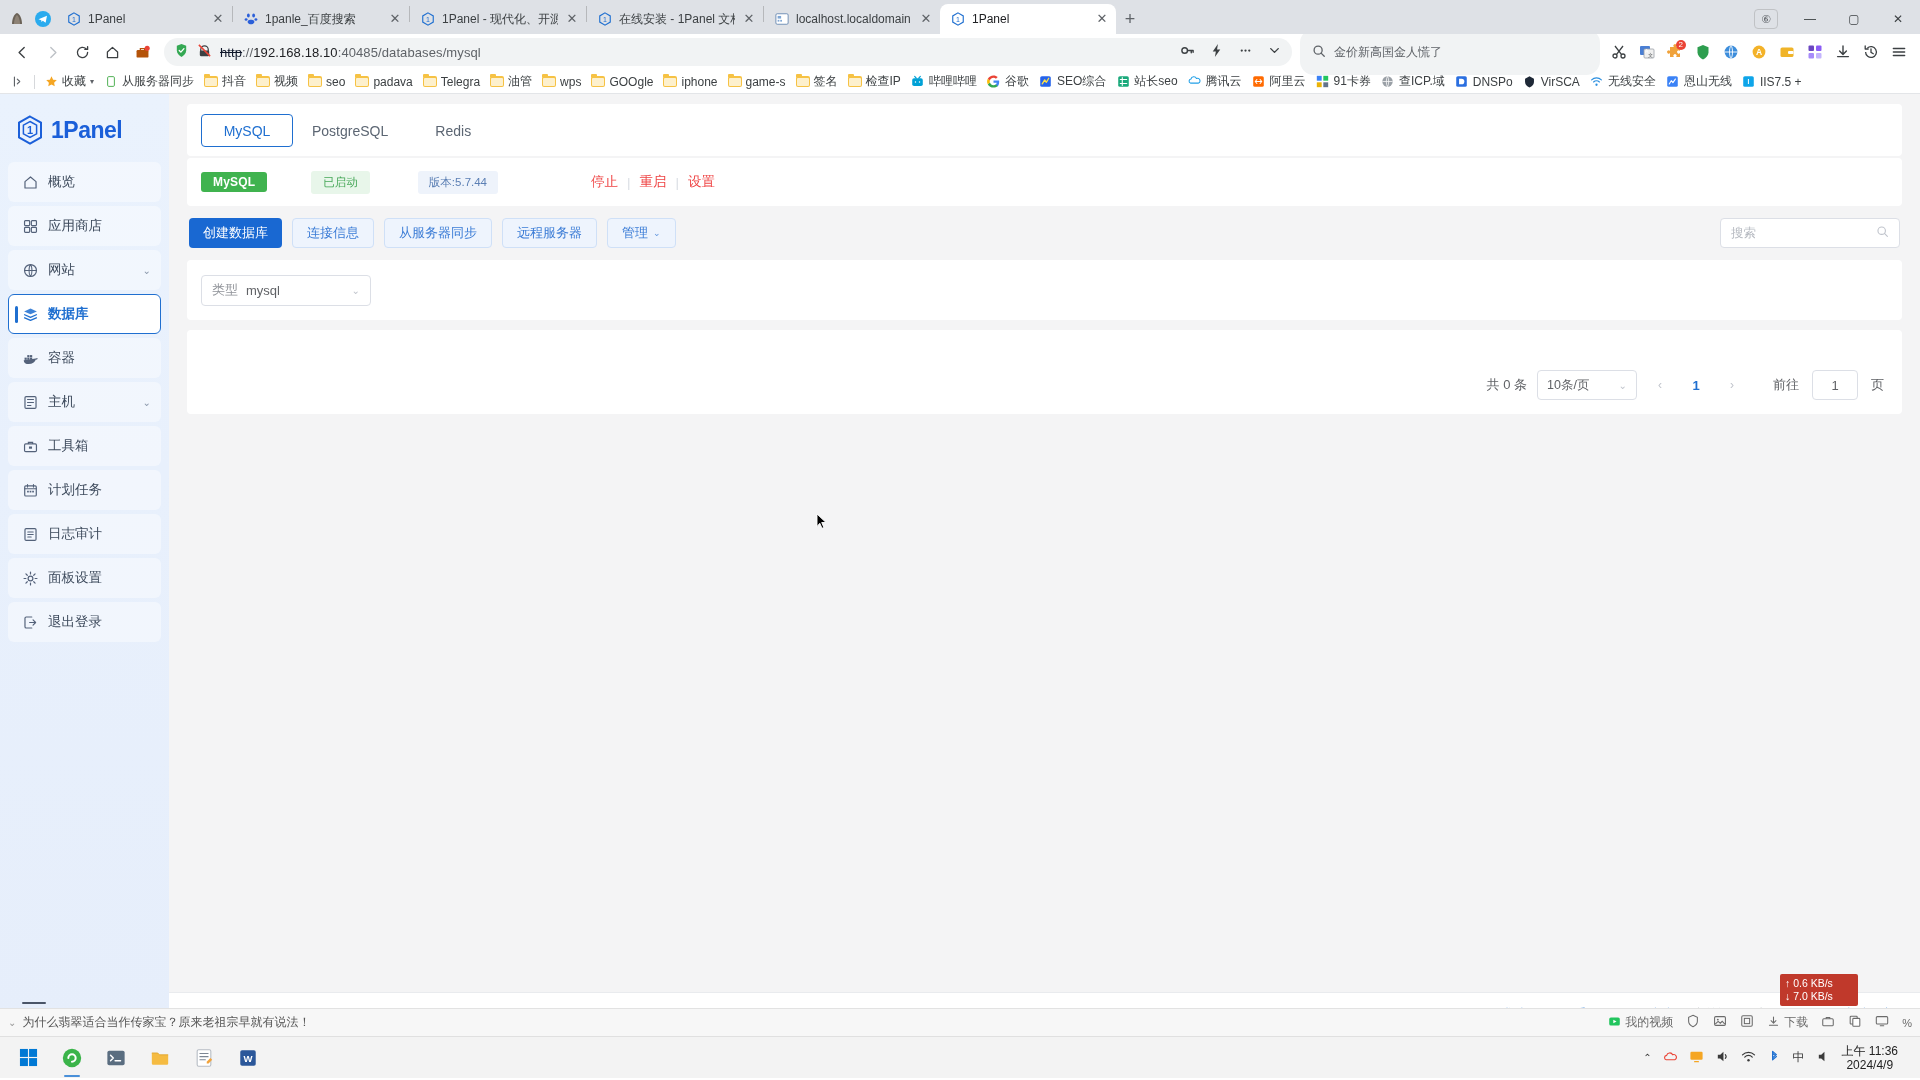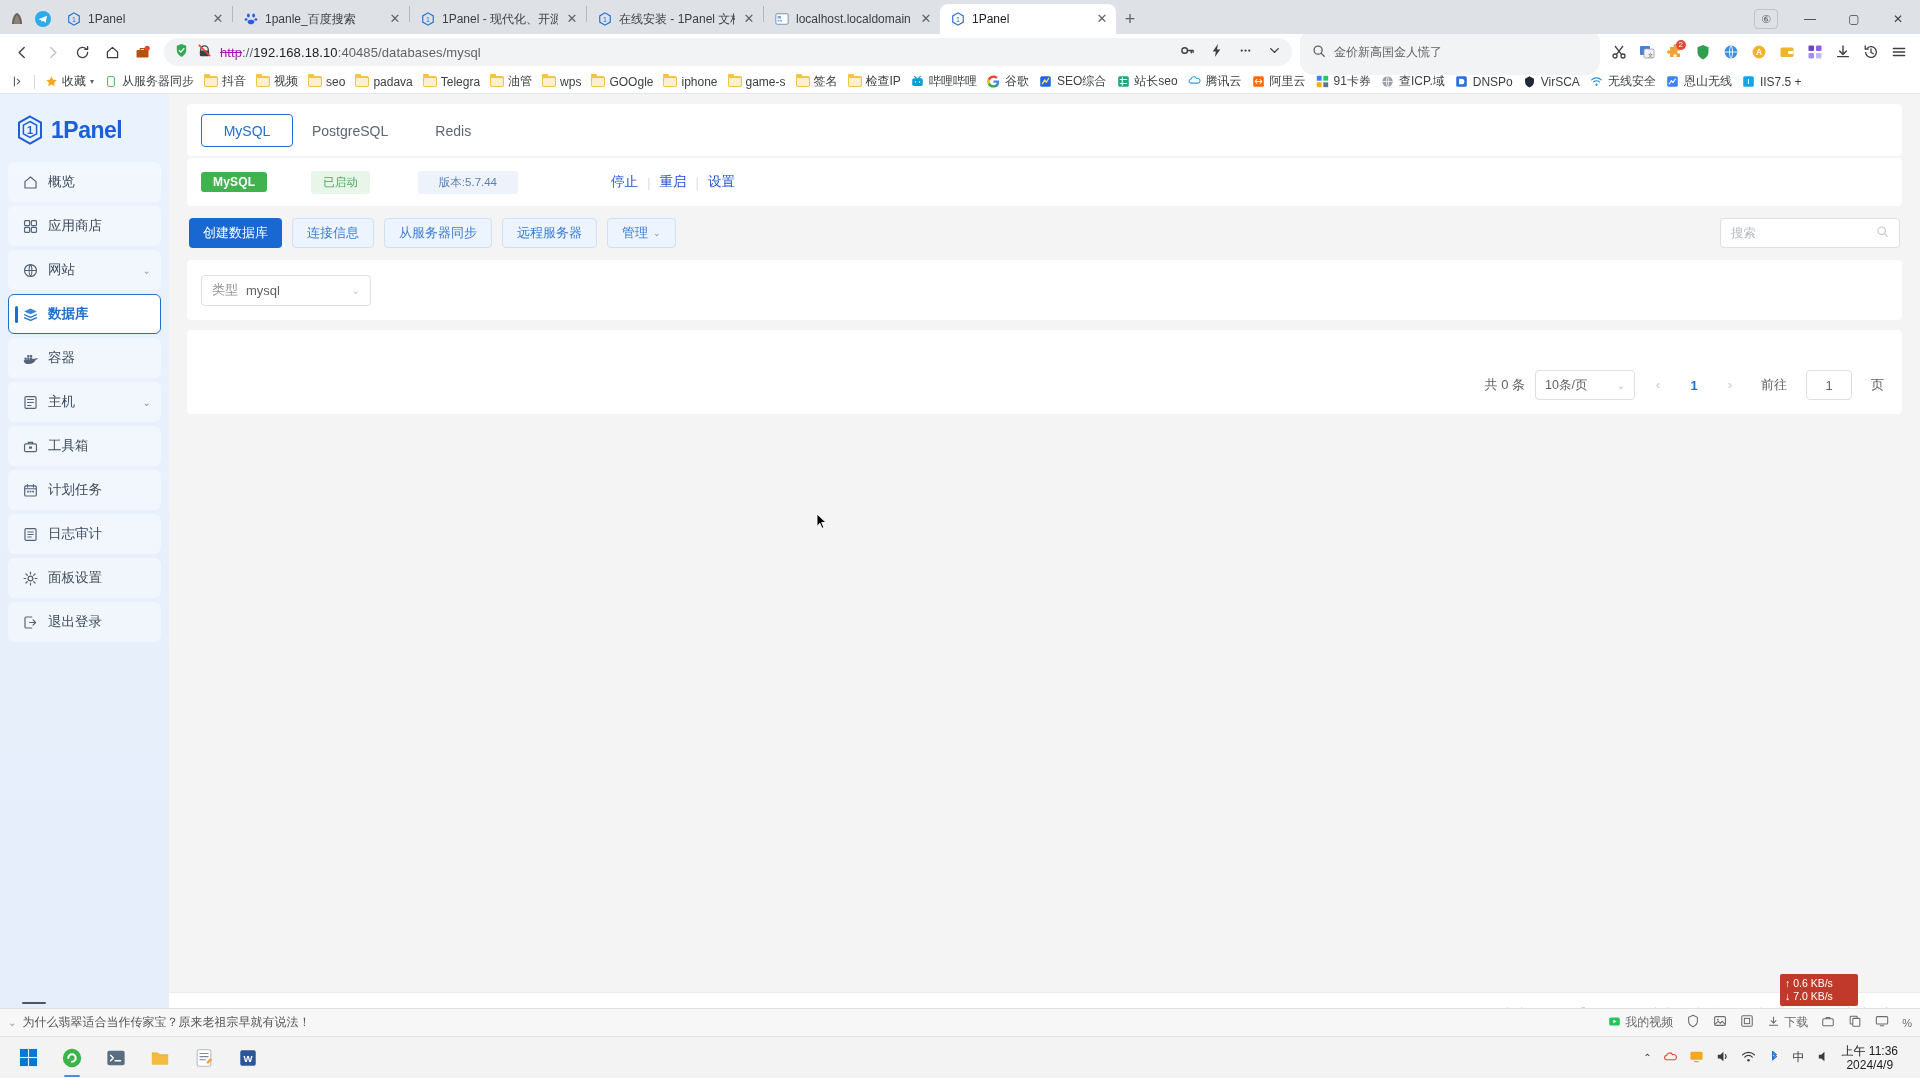--- a/index.html
+++ b/index.html
@@ -42,21 +42,21 @@
     height: 36px; background: #ffffff; display: flex; align-items: center;
     gap: 2px; padding: 0 8px;
   }
   .tb-btn { width: 28px; height: 28px; display:flex; align-items:center; justify-content:center; color:#5f6368; }
   .omnibox {
     flex: 1; height: 28px; background: #f1f3f4; border-radius: 14px;
     display: flex; align-items: center; gap: 8px; padding: 0 10px;
     margin: 0 6px; position: relative;
   }
   .omnibox .url { font-size: 13px; color: #202124; letter-spacing: .1px; }
-  .omnibox .url .scheme { color: #a21caf; text-decoration: line-through; }
+  .omnibox .url .scheme { color: #0f172a; text-decoration: line-through; }
   .omnibox .url .host { color: #202124; }
   .omnibox .url .rest { color: #5f6368; }
   .om-right { margin-left:auto; display:flex; align-items:center; gap: 14px; color:#5f6368; }
   .searchbox {
     width: 300px; height: 46px; background: #f1f3f4; border-radius: 14px;
     display:flex; align-items:center; gap:8px; padding: 0 12px; color:#5f6368; font-size:12px;
   }
   .tb-right { display:flex; align-items:center; gap:2px; margin-left:4px; }
   .tb-icon { width:26px;height:26px;display:flex;align-items:center;justify-content:center;position:relative;}
   .badge-dot { position:absolute; top:1px; right:2px; background:#ea4335; color:#fff; font-size:8px; border-radius:6px; padding:0 3px; line-height:10px;}
@@ -129,24 +129,24 @@
   .tag-mysql {
     background:#40b34f; color:#fff; font-size:12px; font-weight:600;
     padding: 3px 12px; border-radius:3px; letter-spacing:.2px;
   }
   .tag-run {
     background:#e8f6ea; color:#46a758; font-size:11.5px;
     padding: 4px 12px; border-radius:3px; margin-left: 44px;
   }
   .tag-ver {
     background:#eef3fb; color:#5b7fb4; font-size:11.5px;
-    padding: 4px 21px; border-radius:3px; margin-left: 48px;
+    padding: 4px 11px; border-radius:3px; margin-left: 48px;
   }
   .ops { margin-left: 84px; display:flex; align-items:center; gap: 0; font-size:13.5px; }
-  .ops a { color:#1d4ed8; text-decoration:none; padding: 0 9px; }
+  .ops a { color:#ef4444; text-decoration:none; padding: 0 9px; }
   .ops .vbar { color:#d9dde3; }
 
   .btnrow { display:flex; align-items:center; gap: 10px; margin-top: 12px; padding: 0 2px; }
   .btn {
     height: 30px; padding: 0 14px; border-radius: 4px; font-size: 13px;
     display:flex; align-items:center; justify-content:center; gap:5px;
   }
   .btn-primary { background:#1968d2; color:#fff; }
   .btn-ghost { background:#eef4fd; color:#3b7cd6; border:1px solid #cfe0f7; }
   .btn .caret { font-size:9px; opacity:.8; }
@@ -190,21 +190,21 @@
   }
   .pager { display:flex; align-items:center; justify-content:flex-end; gap: 10px; padding-top: 22px; font-size:13px; color:#606266;}
   .pg-total { color:#606266; }
   .pg-select {
     height:30px; width:100px; border:1px solid #dcdfe6; border-radius:4px; display:flex;
     align-items:center; padding:0 9px; font-size:12.5px; color:#606266;
   }
   .pg-select .cv { margin-left:auto; color:#c0c4cc; font-size:10px; }
   .pg-arrow { width:26px;height:28px;display:flex;align-items:center;justify-content:center;color:#c0c4cc;font-size:12px;}
   .pg-num { width:26px;height:28px;display:flex;align-items:center;justify-content:center;color:#1f6fd0;font-weight:700;}
-  .pg-jump { display:flex; align-items:center; gap:19px; margin-left:8px; }
+  .pg-jump { display:flex; align-items:center; gap:13px; margin-left:18px; }
   .pg-inp { width:46px;height:30px;border:1px solid #dcdfe6;border-radius:4px;display:flex;align-items:center;justify-content:center;font-size:13px;color:#606266;}
 
   
   .footer {
     height: 44px; background:#fff; border-top:1px solid #e9ebee; display:flex; align-items:center;
     padding: 0 20px 0 18px; font-size:12.5px; color:#8b9099; flex:none;
   }
   .footer .copy { color:#8b9099; }
   .footer .fr { margin-left:auto; display:flex; align-items:center; gap:0; }
   .footer .fr a { color:#2f7fd8; text-decoration:none; padding: 0 10px; }

